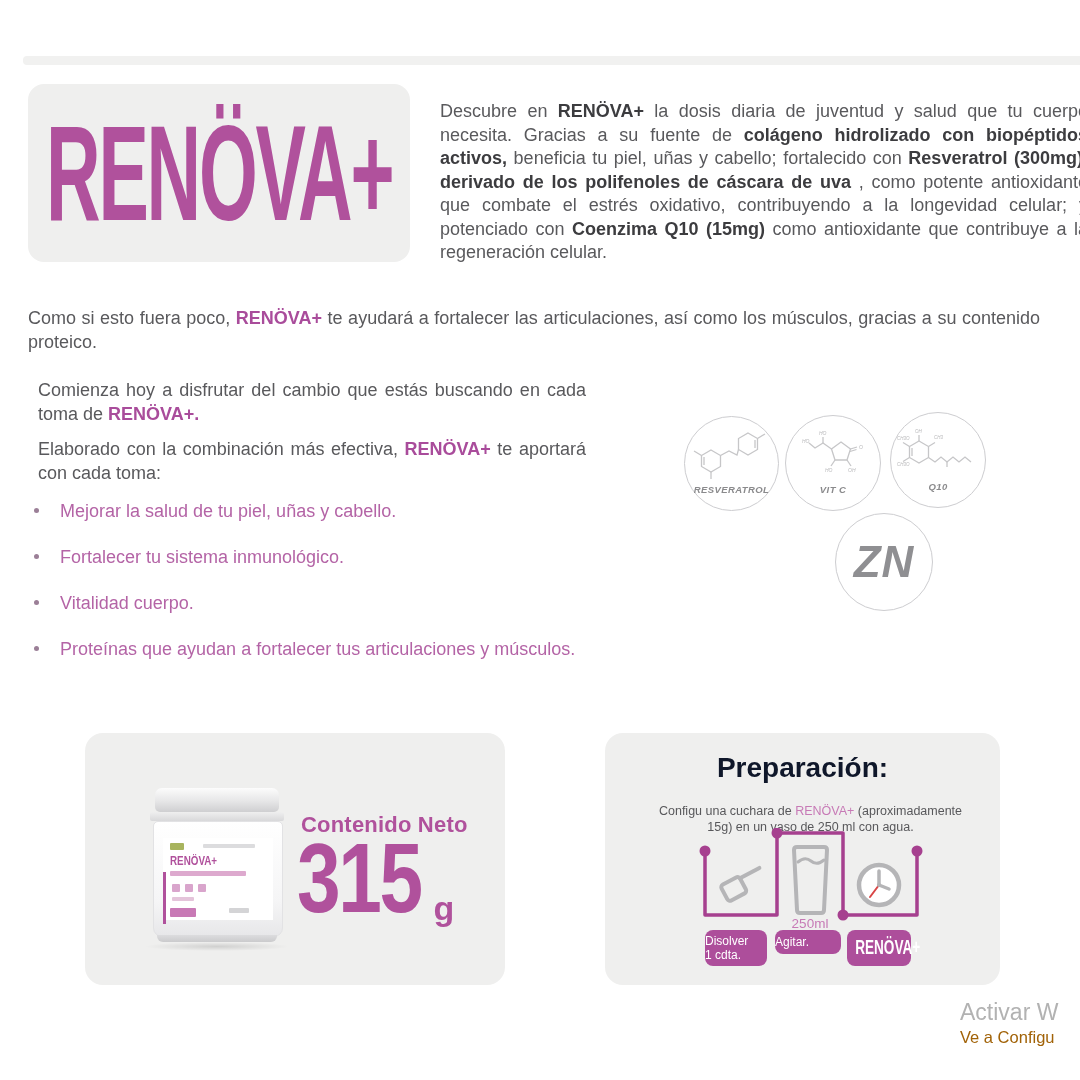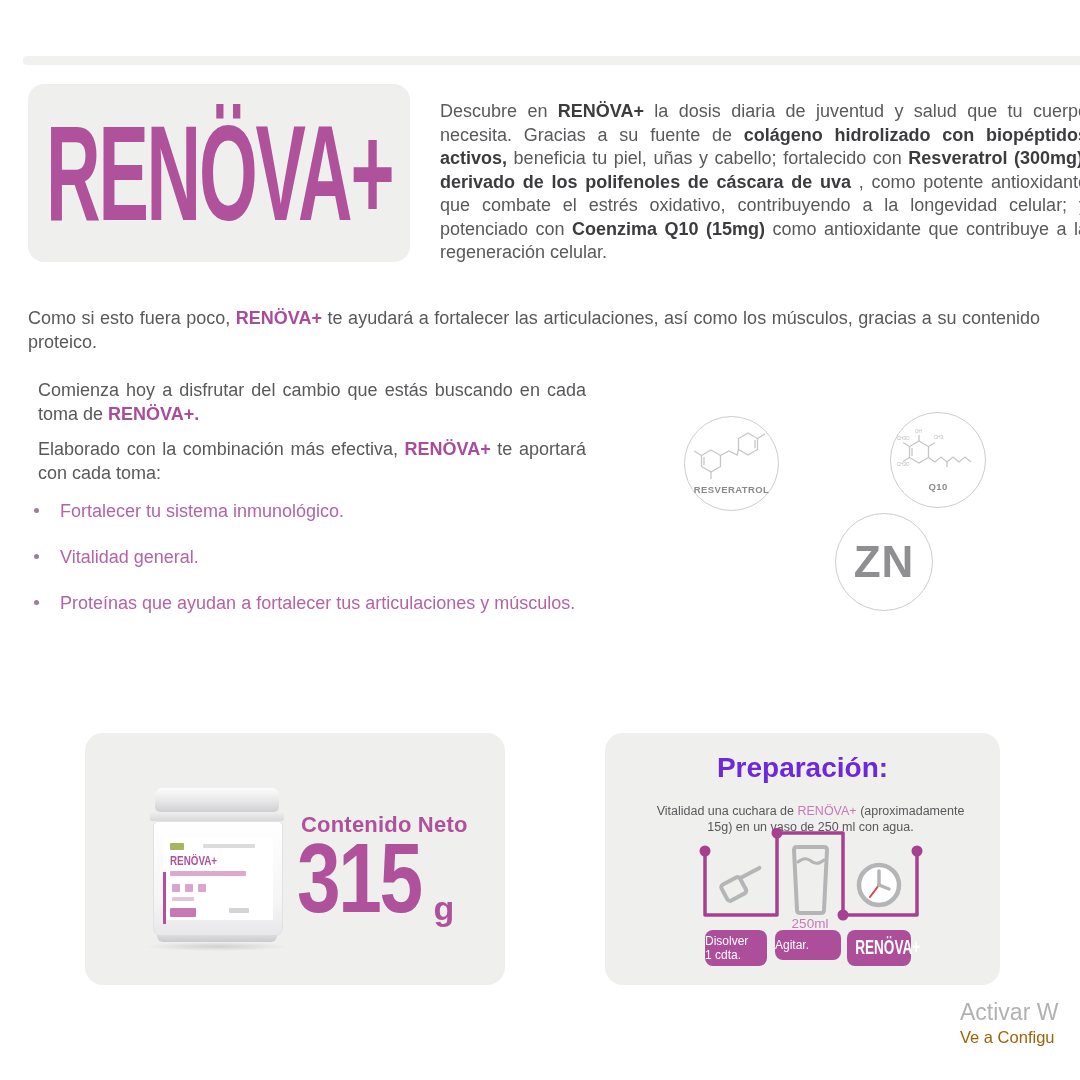--- a/index.html
+++ b/index.html
@@ -26,21 +26,21 @@
   .para3{left:30px;top:371px;width:548px;}
   .para4{left:30px;top:430px;width:548px;}
 
   
   .bullets{left:30px;top:500px;width:555px;list-style:none;margin:0;padding:0;}
   .bullets li{position:relative;padding-left:30px;margin-bottom:24px;
               font-size:18px;line-height:22px;color:#b464a6;}
   .bullet-dot{position:absolute;left:4px;top:8px;width:5px;height:5px;border-radius:50%;background:#9b7f97;}
 
   
-  .ing-circle{border-radius:50%;border:1.5px solid #cdcdd0;background:#ffffff;}
+  .ing-circle{border-radius:50%;border:1.5px solid #cdcdd0;background:#ffffff;font-style:italic;}
   .ing-label{position:absolute;left:0;right:0;bottom:15px;text-align:center;
              font-size:9.5px;font-weight:700;letter-spacing:0.4px;color:#8a8a8c;}
   .mineral{display:flex;align-items:center;justify-content:center;
            font-size:44px;font-weight:700;letter-spacing:1px;color:#8f8f92;}
 
   
   .gray-card{background:#efefee;border-radius:18px;}
   .net-card{left:85px;top:733px;width:420px;height:252px;}
   .prep-card{left:605px;top:733px;width:395px;height:252px;}
 
@@ -62,21 +62,21 @@
   .jar-shadow{left:2px;top:154px;width:144px;height:9px;border-radius:50%;
               background:radial-gradient(closest-side,rgba(0,0,0,0.13),rgba(0,0,0,0));}
 
   .net-label{left:216px;top:79px;font-size:22px;font-weight:700;color:#b0519c;letter-spacing:0.2px;}
   .net-value-row{left:212px;top:96px;line-height:1;white-space:nowrap;}
   .net-value{font-size:98px;font-weight:700;letter-spacing:-3px;color:#b0519c;display:inline-block;
              transform:scale(0.8,1);transform-origin:left center;}
   .net-unit{font-size:34px;font-weight:700;color:#b0519c;vertical-align:-8px;margin-left:-18px;}
 
   
-  .prep-title{left:0;right:0;top:19px;text-align:center;font-size:28px;font-weight:700;color:#6d28d9;}
+  .prep-title{left:0;right:0;top:19px;text-align:center;font-size:28px;font-weight:700;color:#0f172a;}
   .prep-desc{left:42px;top:62px;width:311px;text-align:center;font-size:12.5px;line-height:16px;color:#58585b;}
   .prep-flow{left:93px;top:95px;}
   .step-badge{position:absolute;background:#ad4e9b;border-radius:8px;color:#ffffff;
               display:flex;flex-direction:column;align-items:flex-start;justify-content:center;text-align:center;}
   .step-line{font-size:12px;line-height:14px;color:#ffffff;}
   .step-brand{font-size:17px;font-weight:700;letter-spacing:0;display:inline-block;transform:scale(0.8,1.15);white-space:nowrap;}
 
   
   .watermark{left:960px;top:998px;width:120px;height:60px;overflow:hidden;white-space:nowrap;}
   .wm1{font-size:23px;color:#b2b2b2;line-height:28px;}
@@ -94,41 +94,63 @@
   </div>
 
   <p class="abs body-text jus intro"><span>Descubre en </span><span class="b">RENÖVA+</span><span> la dosis diaria de juventud y salud que tu cuerpo necesita. Gracias a su fuente de </span><span class="b">colágeno hidrolizado con biopéptidos activos,</span><span> beneficia tu piel, uñas y cabello; fortalecido con </span><span class="b">Resveratrol (300mg), derivado de los polifenoles de cáscara de uva</span><span> , como potente antioxidante que combate el estrés oxidativo, contribuyendo a la longevidad celular; y potenciado con </span><span class="b">Coenzima Q10 (15mg)</span><span> como antioxidante que contribuye a la regeneración celular.</span></p>
 
   <p class="abs body-text jus para2"><span>Como si esto  fuera poco, </span><span class="b" style="color: rgb(169, 76, 155);">RENÖVA+</span><span>  te ayudará a fortalecer las articulaciones,  así como los músculos, gracias a su contenido proteico.</span></p>
 
   <p class="abs body-text jus para4"><span>Elaborado con la combinación más efectiva, </span><span class="b" style="color: rgb(169, 76, 155);">RENÖVA+</span><span> te aportará con cada toma:</span></p>
   <p class="abs body-text jus para3"><span>Comienza hoy a disfrutar del cambio que estás buscando en cada toma de </span><span class="b" style="color: rgb(169, 76, 155);">RENÖVA+.</span></p>
 
   <ul class="abs bullets">
+    <li><span class="bullet-dot"></span><span>Mejorar la salud de tu piel, uñas y cabello.</span></li>
     <li><span class="bullet-dot"></span><span>Fortalecer tu sistema inmunológico.</span></li>
-    <li><span class="bullet-dot"></span><span>Vitalidad general.</span></li>
+    <li><span class="bullet-dot"></span><span>Vitalidad cuerpo.</span></li>
     <li><span class="bullet-dot"></span><span>Proteínas que ayudan a fortalecer tus articulaciones y músculos.</span></li>
   </ul>
 
   <div class="abs ing-circle" style="left:684px;top:416px;width:93px;height:93px;">
     <svg class="abs" style="left:6px;top:10px;" width="80" height="54" viewBox="0 0 80 54">
       <g stroke="#c6c6c8" stroke-width="1.3" fill="none">
         <polygon points="20,23 29.5,28.5 29.5,39.5 20,45 10.5,39.5 10.5,28.5"></polygon>
         <line x1="13" y1="30" x2="13" y2="38"></line>
         <line x1="10.5" y1="28.5" x2="3" y2="24"></line>
         <line x1="20" y1="45" x2="20" y2="52"></line>
         <polyline points="29.5,28.5 38,24 46,28 47.5,22.5"></polyline>
         <polygon points="57,6 66.5,11.5 66.5,22.5 57,28 47.5,22.5 47.5,11.5"></polygon>
         <line x1="64" y1="13" x2="64" y2="21"></line>
         <line x1="66.5" y1="11.5" x2="74" y2="7"></line>
       </g>
     </svg>
     <div class="ing-label">RESVERATROL</div>
   </div>
 
+  <div class="abs ing-circle" style="left:785px;top:415px;width:94px;height:94px;">
+    <svg class="abs" style="left:15px;top:12px;" width="64" height="48" viewBox="0 0 64 48">
+      <g stroke="#c6c6c8" stroke-width="1.3" fill="none">
+        <polygon points="40,14 49.5,21 46,32 34,32 30.5,21"></polygon>
+        <line x1="49.5" y1="21" x2="56" y2="19"></line>
+        <line x1="49" y1="23.5" x2="55.5" y2="21.5"></line>
+        <polyline points="30.5,21 22,15 14,20 8,15"></polyline>
+        <line x1="34" y1="32" x2="30" y2="38"></line>
+        <line x1="46" y1="32" x2="50" y2="38"></line>
+        <line x1="22" y1="15" x2="22" y2="9"></line>
+      </g>
+      <g font-size="5" fill="#b9b9bb" font-family="Liberation Sans,sans-serif">
+        <text x="1" y="15">HO</text>
+        <text x="24" y="44">HO</text>
+        <text x="18" y="7">HO</text>
+        <text x="47" y="44">OH</text>
+        <text x="58" y="21">O</text>
+      </g>
+    </svg>
+    <div class="ing-label">VIT C</div>
+  </div>
 
   <div class="abs ing-circle" style="left:890px;top:412px;width:94px;height:94px;">
     <svg class="abs" style="left:6px;top:12px;" width="80" height="54" viewBox="0 0 80 54">
       <g stroke="#c6c6c8" stroke-width="1.3" fill="none">
         <polygon points="22,16 31.5,21.5 31.5,32.5 22,38 12.5,32.5 12.5,21.5"></polygon>
         <line x1="15" y1="23" x2="15" y2="31"></line>
         <line x1="12.5" y1="21.5" x2="6" y2="17.5"></line>
         <line x1="12.5" y1="32.5" x2="6" y2="36.5"></line>
         <line x1="22" y1="16" x2="22" y2="10"></line>
         <line x1="31.5" y1="21.5" x2="38" y2="17.5"></line>
@@ -172,21 +194,21 @@
       <div class="abs jar-foot"></div>
     </div>
     <div class="abs net-label">Contenido Neto</div>
     <div class="abs net-value-row">
       <span class="net-value">315</span><span class="net-unit">g</span>
     </div>
   </div>
 
   <div class="abs gray-card prep-card">
     <div class="abs prep-title">Preparación:</div>
-    <p class="abs prep-desc"><span>Vitalidad una cuchara de </span><span style="color: rgb(199, 122, 182);">RENÖVA+</span><span> (aproximadamente 15g) en un vaso de 250 ml con agua.</span></p>
+    <p class="abs prep-desc"><span>Configu una cuchara de </span><span style="color: rgb(199, 122, 182);">RENÖVA+</span><span> (aproximadamente 15g) en un vaso de 250 ml con agua.</span></p>
 
     <svg class="abs prep-flow" width="228" height="105" viewBox="0 0 228 105">
       <polyline points="7,23 7,87 79,87 79,5 145,5 145,87 219,87 219,23" fill="none" stroke="#a6408f" stroke-width="3.5" stroke-linejoin="round" stroke-linecap="round"></polyline>
       <circle cx="7" cy="23" r="5.5" fill="#a6408f"></circle>
       <circle cx="79" cy="5" r="5.5" fill="#a6408f"></circle>
       <circle cx="145" cy="87" r="5.5" fill="#a6408f"></circle>
       <circle cx="219" cy="23" r="5.5" fill="#a6408f"></circle>
 
       <g transform="translate(41,57) rotate(-28)" stroke="#b5b5b7" stroke-width="4" fill="none" stroke-linejoin="round" stroke-linecap="round">
         <rect x="-17" y="-8" width="21" height="18" rx="3"></rect>
@@ -206,21 +228,21 @@
         <circle cx="181" cy="57" r="2" fill="#b5b5b7"></circle>
       </g>
 
       <text x="112" y="100" text-anchor="middle" font-size="13.5" fill="#c77ab6" font-family="Liberation Sans,sans-serif">250ml</text>
     </svg>
 
     <div class="step-badge" style="left:100px;top:197px;width:62px;height:36px;">
       <span class="step-line">Disolver</span>
       <span class="step-line">1 cdta.</span>
     </div>
-    <div class="step-badge" style="left:170px;top:197px;width:66px;height:30px;">
+    <div class="step-badge" style="left:170px;top:197px;width:66px;height:24px;">
       <span class="step-line">Agitar.</span>
     </div>
     <div class="step-badge" style="left:242px;top:197px;width:64px;height:36px;">
       <span class="step-line step-brand">RENÖVA+</span>
     </div>
   </div>
 
   <div class="abs watermark">
     <div class="wm1">Activar W</div>
     <div class="wm2">Ve a Configu</div>

